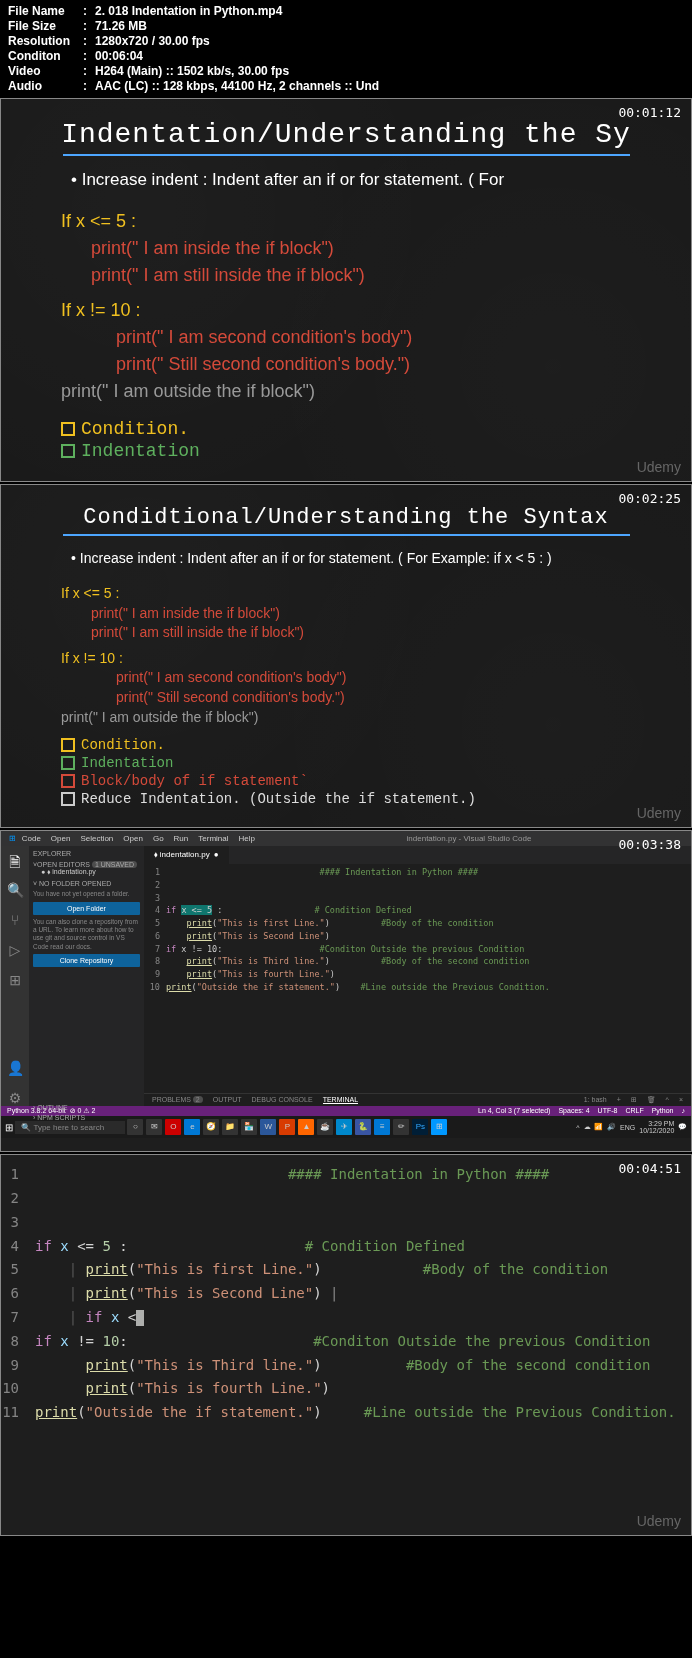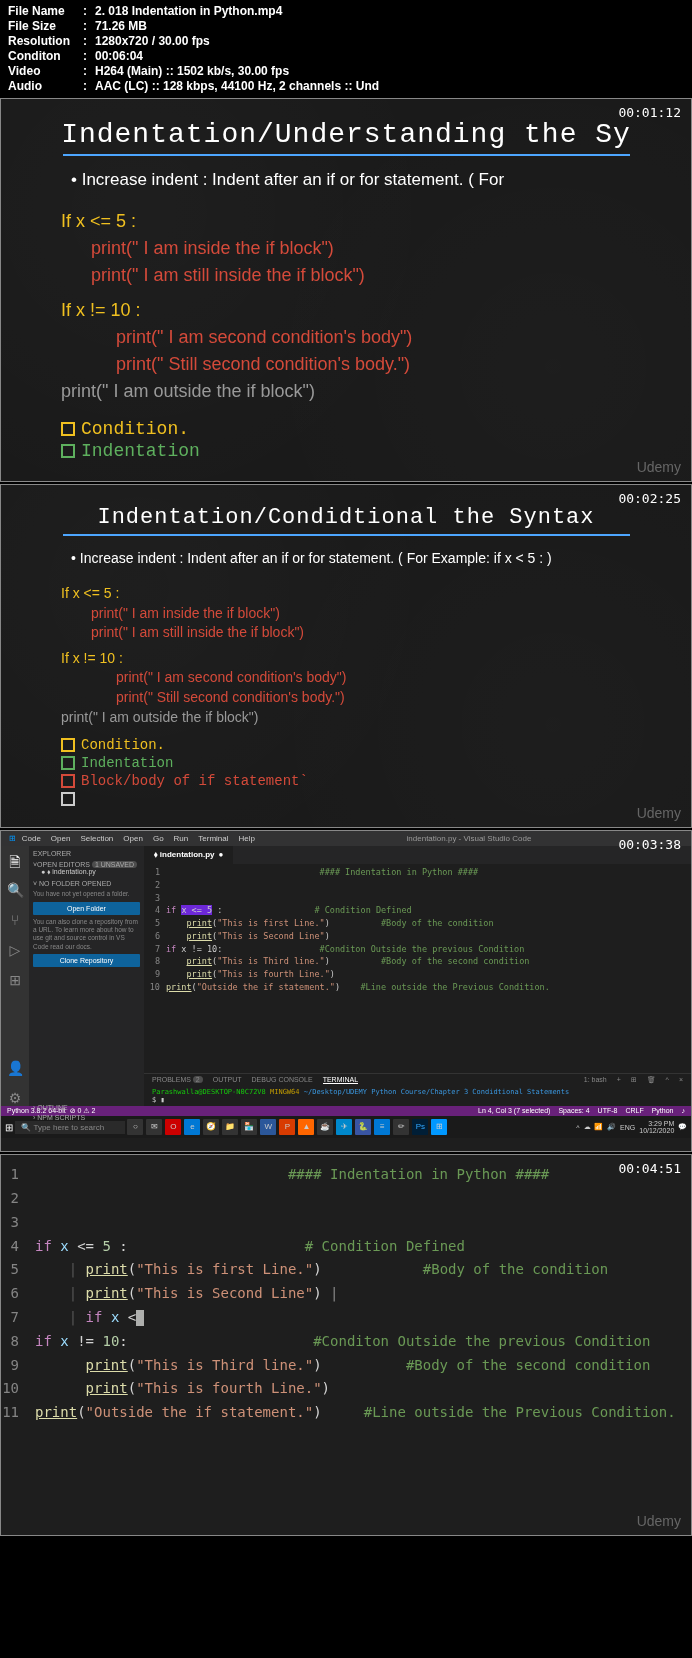--- a/index.html
+++ b/index.html
@@ -43,34 +43,34 @@
 .vscode-title { flex: 1; text-align: center; font-size: 8px; color: #999; }
 .vscode-body { display: flex; height: 260px; }
 .vscode-activity { background: #333; width: 28px; display: flex; flex-direction: column; align-items: center; padding-top: 6px; gap: 14px; }
 .activity-icon { width: 16px; height: 16px; color: #888; font-size: 14px; text-align: center; }
 .vscode-sidebar { background: #252526; width: 115px; padding: 4px; font-size: 7px; color: #aaa; }
 .sidebar-title { font-size: 7px; color: #aaa; text-transform: uppercase; margin-bottom: 2px; }
 .sidebar-text { font-size: 6.5px; color: #888; line-height: 1.3; margin: 3px 0; }
 .open-folder-btn { background: #0e639c; color: #fff; padding: 3px; font-size: 7px; text-align: center; margin: 3px 0; border-radius: 1px; }
 .vscode-editor { flex: 1; background: #1e1e1e; display: flex; flex-direction: column; }
 .editor-tabs { background: #252526; display: flex; font-size: 8px; }
-.editor-tab { background: #1e1e1e; padding: 4px 10px; color: #fff; font-weight: bold; }
+.editor-tab { background: #1e1e1e; padding: 4px 10px; color: #fff; }
 .editor-tab-dot { color: #fff; margin-left: 4px; }
 .editor-code { display: flex; font-family: 'Consolas', monospace; font-size: 8.5px; line-height: 1.5; padding-top: 2px; flex: 1; }
 .line-numbers { width: 22px; text-align: right; color: #858585; padding-right: 6px; }
 .code-content { flex: 1; }
 .code-line { white-space: pre; }
 .py-keyword { color: #c586c0; }
 .py-var { color: #9cdcfe; }
 .py-func { color: #dcdcaa; text-decoration: underline; }
 .py-string { color: #ce9178; }
 .py-comment { color: #6a9955; }
 .py-num { color: #b5cea8; }
 .py-op { color: #d4d4d4; }
-.highlight-sel { background: #6d28d9; }
+.highlight-sel { background: #0f766e; }
 .terminal-section { background: #1e1e1e; border-top: 1px solid #333; font-size: 7px; }
 .terminal-tabs { display: flex; padding: 2px 8px; gap: 10px; color: #888; }
 .terminal-tab-active { color: #fff; border-bottom: 1px solid #fff; }
 .terminal-content { padding: 2px 8px; font-family: 'Consolas', monospace; font-size: 7px; }
 .term-green { color: #16c60c; }
 .term-yellow { color: #c19c00; }
 .term-cyan { color: #3a96dd; }
 .vscode-status { background: #68217a; color: #fff; display: flex; padding: 1px 6px; font-size: 7px; justify-content: space-between; }
 .vscode-status-right { display: flex; gap: 8px; }
 .taskbar { background: #1a1a1a; height: 22px; display: flex; align-items: center; padding: 0 4px; gap: 2px; }
@@ -137,36 +137,36 @@
     </div>
     <div class="legend-line" style="margin-top:14px"><span class="checkbox cb-yellow"></span><span class="yellow-txt">Condition.</span></div>
     <div class="legend-line"><span class="checkbox cb-green"></span><span class="green-txt">Indentation</span></div>
   </div>
   <div class="udemy-tag">Udemy</div>
 </div>
 
 <div class="panel panel2">
   <div class="timestamp">00:02:25</div>
   <div class="chalkboard">
-    <div class="chalk-title">Indentation/Condidtional the Syntax</div>
+    <div class="chalk-title">Condidtional/Understanding the Syntax</div>
     <div class="chalk-title-underline"></div>
     <div class="chalk-bullet">Increase indent : Indent after an if or for statement. ( For Example: if x &lt; 5 : )</div>
     <div class="chalk-code">
       <div class="yellow-txt">If x &lt;= 5 :</div>
       <div><span class="indent1 underline-green"></span><span class="red-txt">print(" I am inside the if block")</span></div>
       <div><span class="indent1 underline-yellow"></span><span class="red-txt">print(" I am still inside the if block")</span></div>
       <div class="yellow-txt" style="margin-top:6px">If x != 10 :</div>
       <div><span class="indent2"></span><span class="red-txt">print(" I am second condition's body")</span></div>
       <div><span class="indent2"></span><span class="red-txt">print(" Still second condition's body.")</span></div>
       <div class="gray-txt">print(" I am outside the if block")</div>
     </div>
     <div class="legend-line" style="margin-top:10px"><span class="checkbox cb-yellow"></span><span class="yellow-txt">Condition.</span></div>
     <div class="legend-line"><span class="checkbox cb-green"></span><span class="green-txt">Indentation</span></div>
     <div class="legend-line"><span class="checkbox cb-red"></span><span class="red-txt">Block/body of if statement`</span></div>
-    <div class="legend-line"><span class="checkbox cb-white"></span></div>
+    <div class="legend-line"><span class="checkbox cb-white"></span><span class="white-txt">Reduce Indentation. (Outside the if statement.)</span></div>
   </div>
   <div class="udemy-tag">Udemy</div>
 </div>
 
 <div class="panel">
   <div class="timestamp">00:03:38</div>
   <div class="vscode">
     <div class="vscode-titlebar">
       <span style="color:#0098ff">⊞</span>
       <div class="vscode-menu">
@@ -243,24 +243,20 @@
             <span><span>PROBLEMS</span> <span style="background:#4d4d4d;border-radius:6px;padding:0 3px">2</span></span>
             <span>OUTPUT</span>
             <span>DEBUG CONSOLE</span>
             <span class="terminal-tab-active">TERMINAL</span>
             <span style="margin-left:auto">1: bash</span>
             <span>+</span>
             <span>⊞</span>
             <span>🗑</span>
             <span>^</span>
             <span>×</span>
-          </div>
-          <div class="terminal-content">
-            <div><span class="term-green">Parashwalla@DESKTOP-N0C72V8</span> <span class="term-yellow">MINGW64</span> <span class="term-cyan">~/Desktop/UDEMY Python Course/Chapter 3 Condidtional Statements</span></div>
-            <div><span>$</span> ▮</div>
           </div>
         </div>
       </div>
     </div>
     <div class="vscode-status">
       <div><span>Python 3.8.2 64-bit</span>&nbsp;&nbsp;<span>⊘ 0 ⚠ 2</span></div>
       <div class="vscode-status-right">
         <span>Ln 4, Col 3 (7 selected)</span>
         <span>Spaces: 4</span>
         <span>UTF-8</span>

